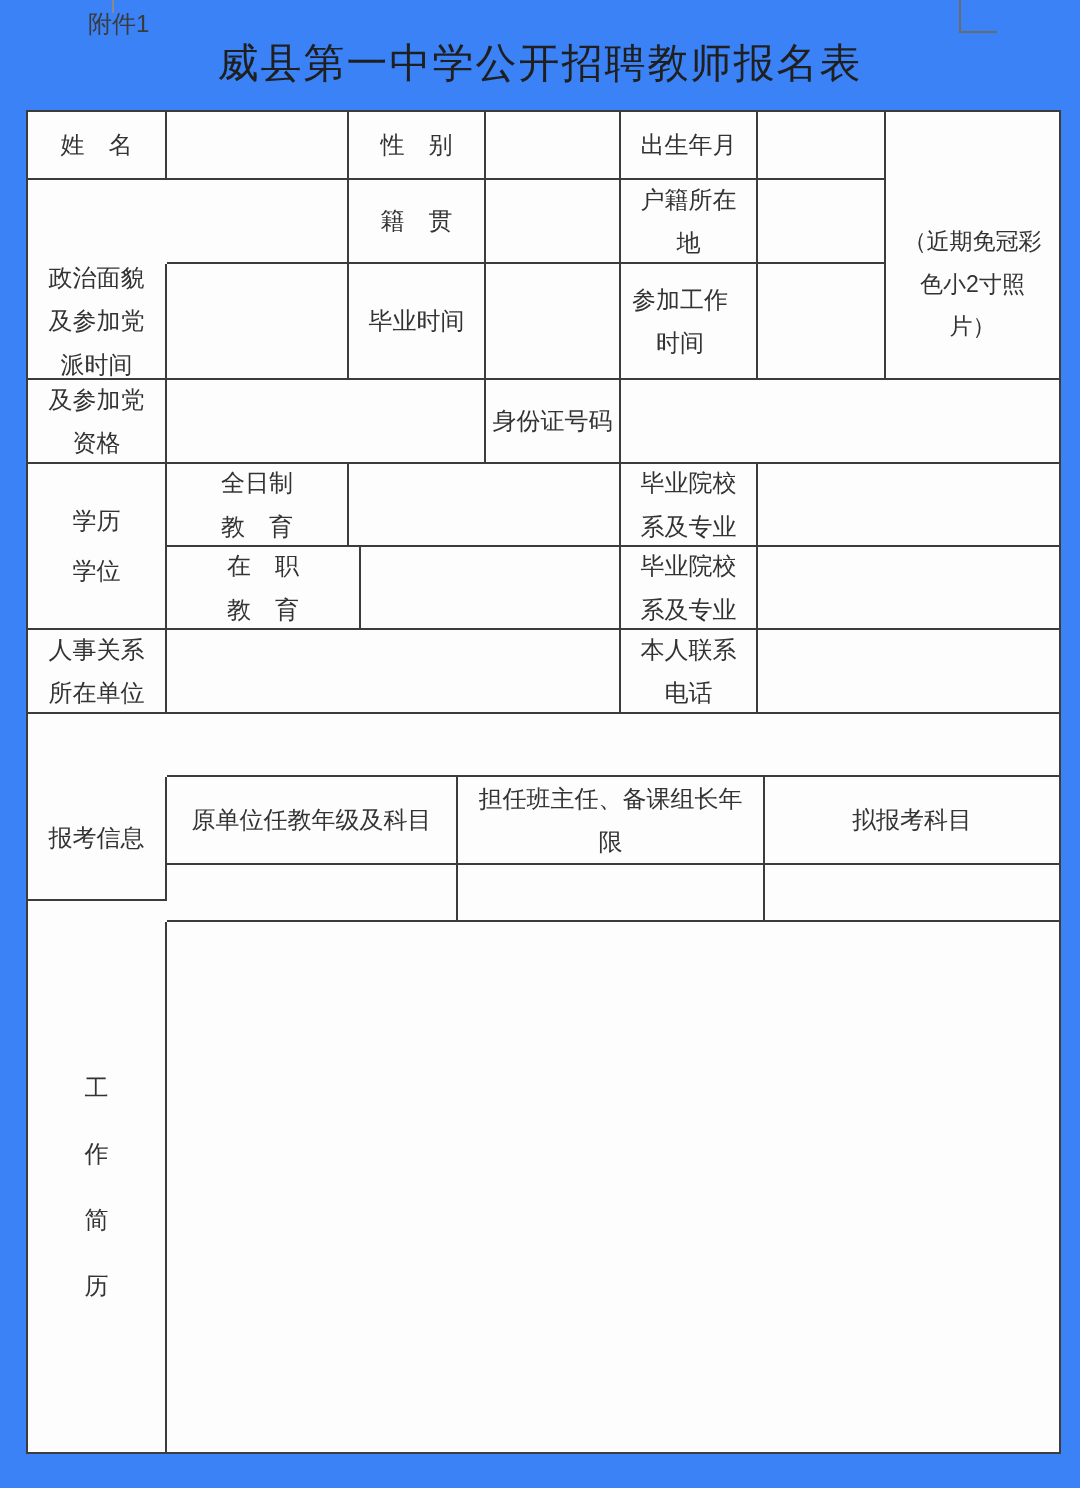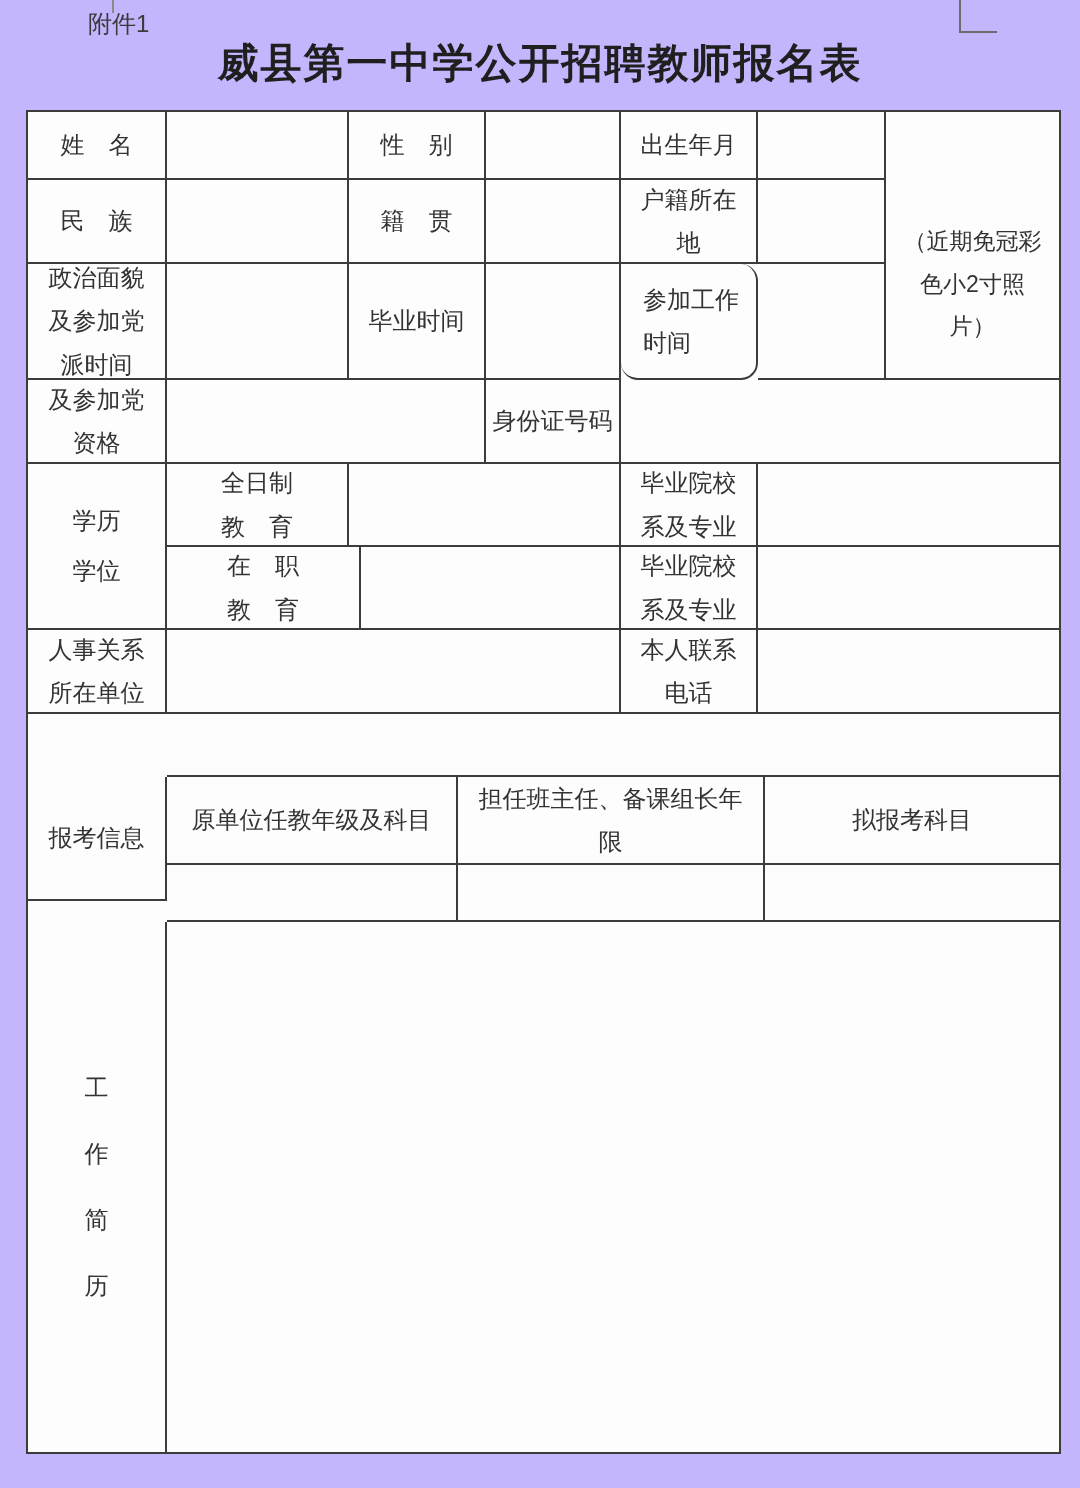--- a/index.html
+++ b/index.html
@@ -5,21 +5,21 @@
   * { margin: 0; padding: 0; box-sizing: border-box; }
   html, body { width: 1080px; background: #ffffff; }
   body {
     font-family: "Liberation Sans", "DejaVu Sans", sans-serif;
     color: #2e2e2e;
   }
   .sheet {
     position: relative;
     width: 1080px;
     height: 1488px;
-    background: #c4b5fd;
+    background: #3b82f6;
     overflow: hidden;
   }
   .tick-mark {
     position: absolute;
     left: 112px; top: 0;
     width: 2px; height: 13px;
     background: #8a8a8a;
   }
   .corner-mark {
     position: absolute;
@@ -33,21 +33,21 @@
     left: 88px; top: 8px;
     font-size: 24px;
     color: #3a3a3a;
   }
   .title {
     position: absolute;
     left: 0; top: 36px;
     width: 100%;
     text-align: center;
     font-size: 41px;
-    font-weight: 700;
+    font-weight: 400;
     letter-spacing: 2px;
     color: #1f1f1f;
   }
   .form-table {
     position: absolute;
     left: 26px; top: 110px;
     width: 1031px; height: 1340px;
     box-sizing: content-box;
     border: 2px solid #3c3c3c;
     background: #fdfdfd;
@@ -62,23 +62,22 @@
     text-align: center;
     white-space: pre-line;
     font-size: 24px;
     line-height: 1.8;
     color: #333333;
   }
   .cell.nr { border-right: none; }
   .cell.nb { border-bottom: none; }
   .cell.al {
     justify-content: flex-start;
-    text-align: left;
-    padding-left: 22px;
-    border-radius: 17px;
+    text-align: center;
+    padding-left: 11px;
   }
   .cell.lh-lg { line-height: 2.1; }
   .cell.lh-xl { line-height: 2.75; }
   .cell.photo { font-size: 23px; line-height: 1.85; align-items: flex-start; padding-top: 108px; }
   .cell.blank { cursor: text; }
 </style>
 </head>
 <body>
 
 <div class="sheet">
@@ -94,21 +93,20 @@
     <div class="cell" style="left:0;top:0;width:139px;height:68px">姓　名</div>
     <div class="cell blank" style="left:139px;top:0;width:182px;height:68px"></div>
     <div class="cell" style="left:321px;top:0;width:137px;height:68px">性　别</div>
     <div class="cell blank" style="left:458px;top:0;width:135px;height:68px"></div>
     <div class="cell" style="left:593px;top:0;width:137px;height:68px">出生年月</div>
     <div class="cell blank" style="left:730px;top:0;width:128px;height:68px"></div>
     <div class="cell photo nr" style="left:858px;top:0;width:173px;height:268px">（近期免冠彩
 色小2寸照
 片）</div>
 
-    <div class="cell" style="left:0;top:68px;width:139px;height:84px">民　族</div>
     <div class="cell blank" style="left:139px;top:68px;width:182px;height:84px"></div>
     <div class="cell" style="left:321px;top:68px;width:137px;height:84px">籍　贯</div>
     <div class="cell blank" style="left:458px;top:68px;width:135px;height:84px"></div>
     <div class="cell" style="left:593px;top:68px;width:137px;height:84px">户籍所在
 地</div>
     <div class="cell blank" style="left:730px;top:68px;width:128px;height:84px"></div>
 
     <div class="cell" style="left:0;top:152px;width:139px;height:116px">政治面貌
 及参加党
 派时间</div>

